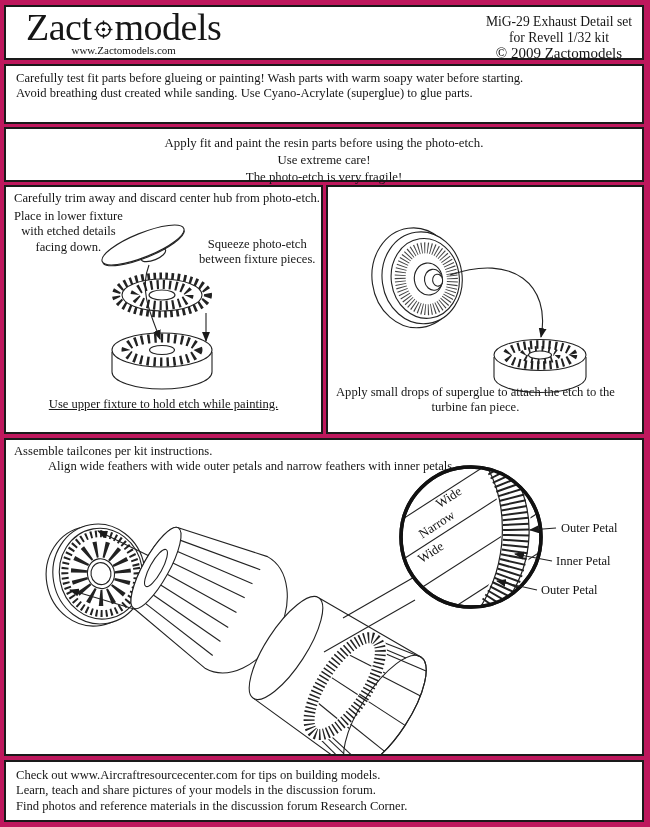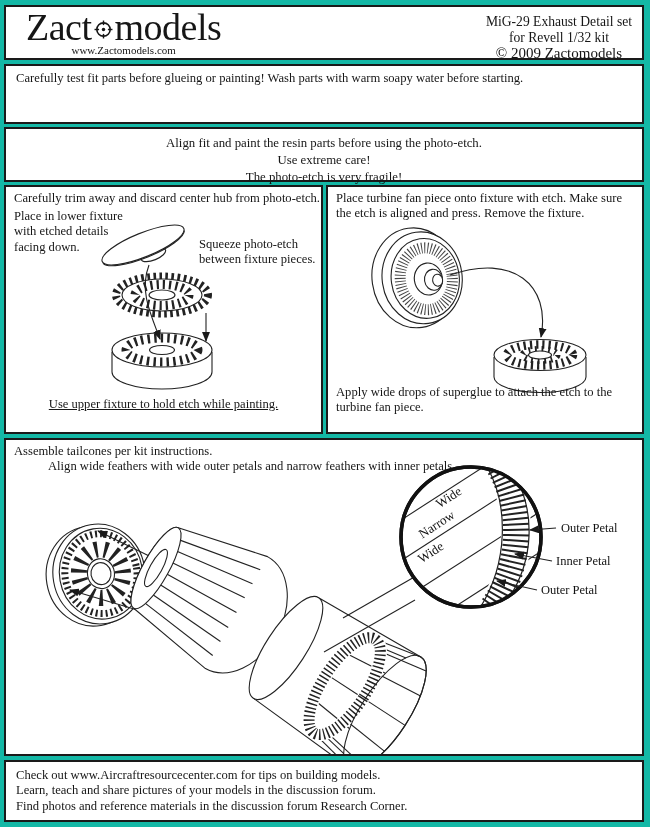--- a/index.html
+++ b/index.html
@@ -1,37 +1,37 @@
 <!DOCTYPE html>
 <html><head>
 <meta charset="utf-8">
 <style>
   html,body{margin:0;padding:0;background:#fff;}
-  .page{position:relative;width:650px;height:827px;background:#14b8a6;
+  .page{position:relative;width:650px;height:827px;background:#be185d;
         font-family:"Liberation Serif","DejaVu Serif",serif;color:#161616;overflow:hidden;}
   .box{position:absolute;left:4px;width:640px;border:2px solid #1a1a1a;background:#fff;box-sizing:border-box;}
   .txt{font-size:12.6px;line-height:15.3px;}
   .pre{white-space:pre-line;}
   
   #headerBox{top:5px;height:55px;}
   .logo{position:absolute;left:20px;top:0px;text-align:center;}
   .logoline{font-size:38px;line-height:40px;letter-spacing:-0.5px;white-space:nowrap;}
   .reticle{display:inline-block;vertical-align:baseline;margin:0 1px -1px 1px;}
   .site{font-size:11px;line-height:11px;margin-top:-2px;}
   .hdr-right{position:absolute;right:10px;top:7px;text-align:center;}
   .hdr-right .l1{font-size:13.6px;line-height:16px;}
   .hdr-right .l3{font-size:15px;line-height:13px;margin-top:1px;}
   
   #noticeBox{top:64px;height:60px;padding:5px 10px;}
   #cautionBox{top:127px;height:55px;text-align:center;padding-top:6px;font-size:12.8px;line-height:17px;}
   #step1Box{top:185px;height:249px;width:319px;}
   #step2Box{top:185px;left:326px;height:249px;width:318px;}
   #step3Box{top:438px;height:318px;}
   #footerBox{top:760px;height:62px;padding:6px 10px;}
-  .abs{position:absolute;}
+  .abs{position:absolute;text-align:center;}
   .fillsvg{position:absolute;left:0;top:0;}
   svg .ln{stroke:#222;fill:none;stroke-width:1.1px;}
   svg text{font-family:"Liberation Serif","DejaVu Serif",serif;font-size:12.5px;fill:#111;stroke:none;}
   svg text.band{font-size:13px;text-anchor:middle;}
 </style>
 </head>
 <body>
 
 <div class="page">
 
@@ -49,24 +49,25 @@
     </div>
     <div class="hdr-right">
       <div class="l1">MiG-29 Exhaust Detail set</div>
       <div class="l1">for Revell 1/32 kit</div>
       <div class="l3">© 2009 Zactomodels</div>
     </div>
   </div>
 
   <div class="box txt" id="noticeBox">
     <div>Carefully test fit parts before glueing or painting! Wash parts with warm soapy water before starting.</div>
+    <div>Avoid breathing dust created while sanding. Use Cyano-Acrylate (superglue) to glue parts.</div>
   </div>
 
   <div class="box" id="cautionBox">
-    <div>Align fit and paint the resin parts before using the photo-etch.</div>
+    <div>Apply fit and paint the resin parts before using the photo-etch.</div>
     <div>Use extreme care!</div>
     <div>The photo-etch is very fragile!</div>
   </div>
 
   <div class="box" id="step1Box">
     <svg class="fillsvg" width="315" height="245" viewBox="0 0 315 245">
       <defs>
         <marker id="ah1" viewBox="0 0 10 8" refX="9" refY="4" markerWidth="9" markerHeight="7.5" orient="auto">
             <path d="M0 0 L10 4 L0 8 Z" fill="#1a1a1a"></path>
           </marker>
@@ -128,23 +129,21 @@
         <g transform="translate(212,168)">
           <path d="M -46 2 L -46 22 A 46 15.5 0 0 0 46 22 L 46 2" fill="#fff"></path>
           <ellipse rx="46" ry="15.5" fill="#fff"></ellipse>
           <ellipse rx="33" ry="10.5" stroke-width="8.5" stroke-dasharray="2.2,4"></ellipse>
           <ellipse rx="17" ry="5.5" stroke-width="7" stroke-dasharray="1.8,4.6"></ellipse>
           <ellipse rx="11.5" ry="4" fill="#fff"></ellipse>
         </g>
       </g>
       <path class="ln" d="M 122 88 C 185 66 223 98 213 150" marker-end="url(#ah2)"></path>
     </svg>
-    <div class="abs txt pre" style="left:8px;top:4px;">Place turbine fan piece onto fixture with etch. Make sure
-the etch is aligned and press. Remove the fixture.</div>
-    <div class="abs txt pre" style="left:8px;top:198px;">Apply wide drops of superglue to attach the etch to the
+    <div class="abs txt pre" style="left:8px;top:198px;">Apply small drops of superglue to attach the etch to the
 turbine fan piece.</div>
   </div>
 
   <div class="box" id="step3Box">
     <svg class="fillsvg" width="636" height="314" viewBox="0 0 636 314">
       <defs>
         <marker id="ah3" viewBox="0 0 10 8" refX="9" refY="4" markerWidth="9" markerHeight="7.5" orient="auto">
             <path d="M0 0 L10 4 L0 8 Z" fill="#1a1a1a"></path>
           </marker>
         <clipPath id="magclip">

